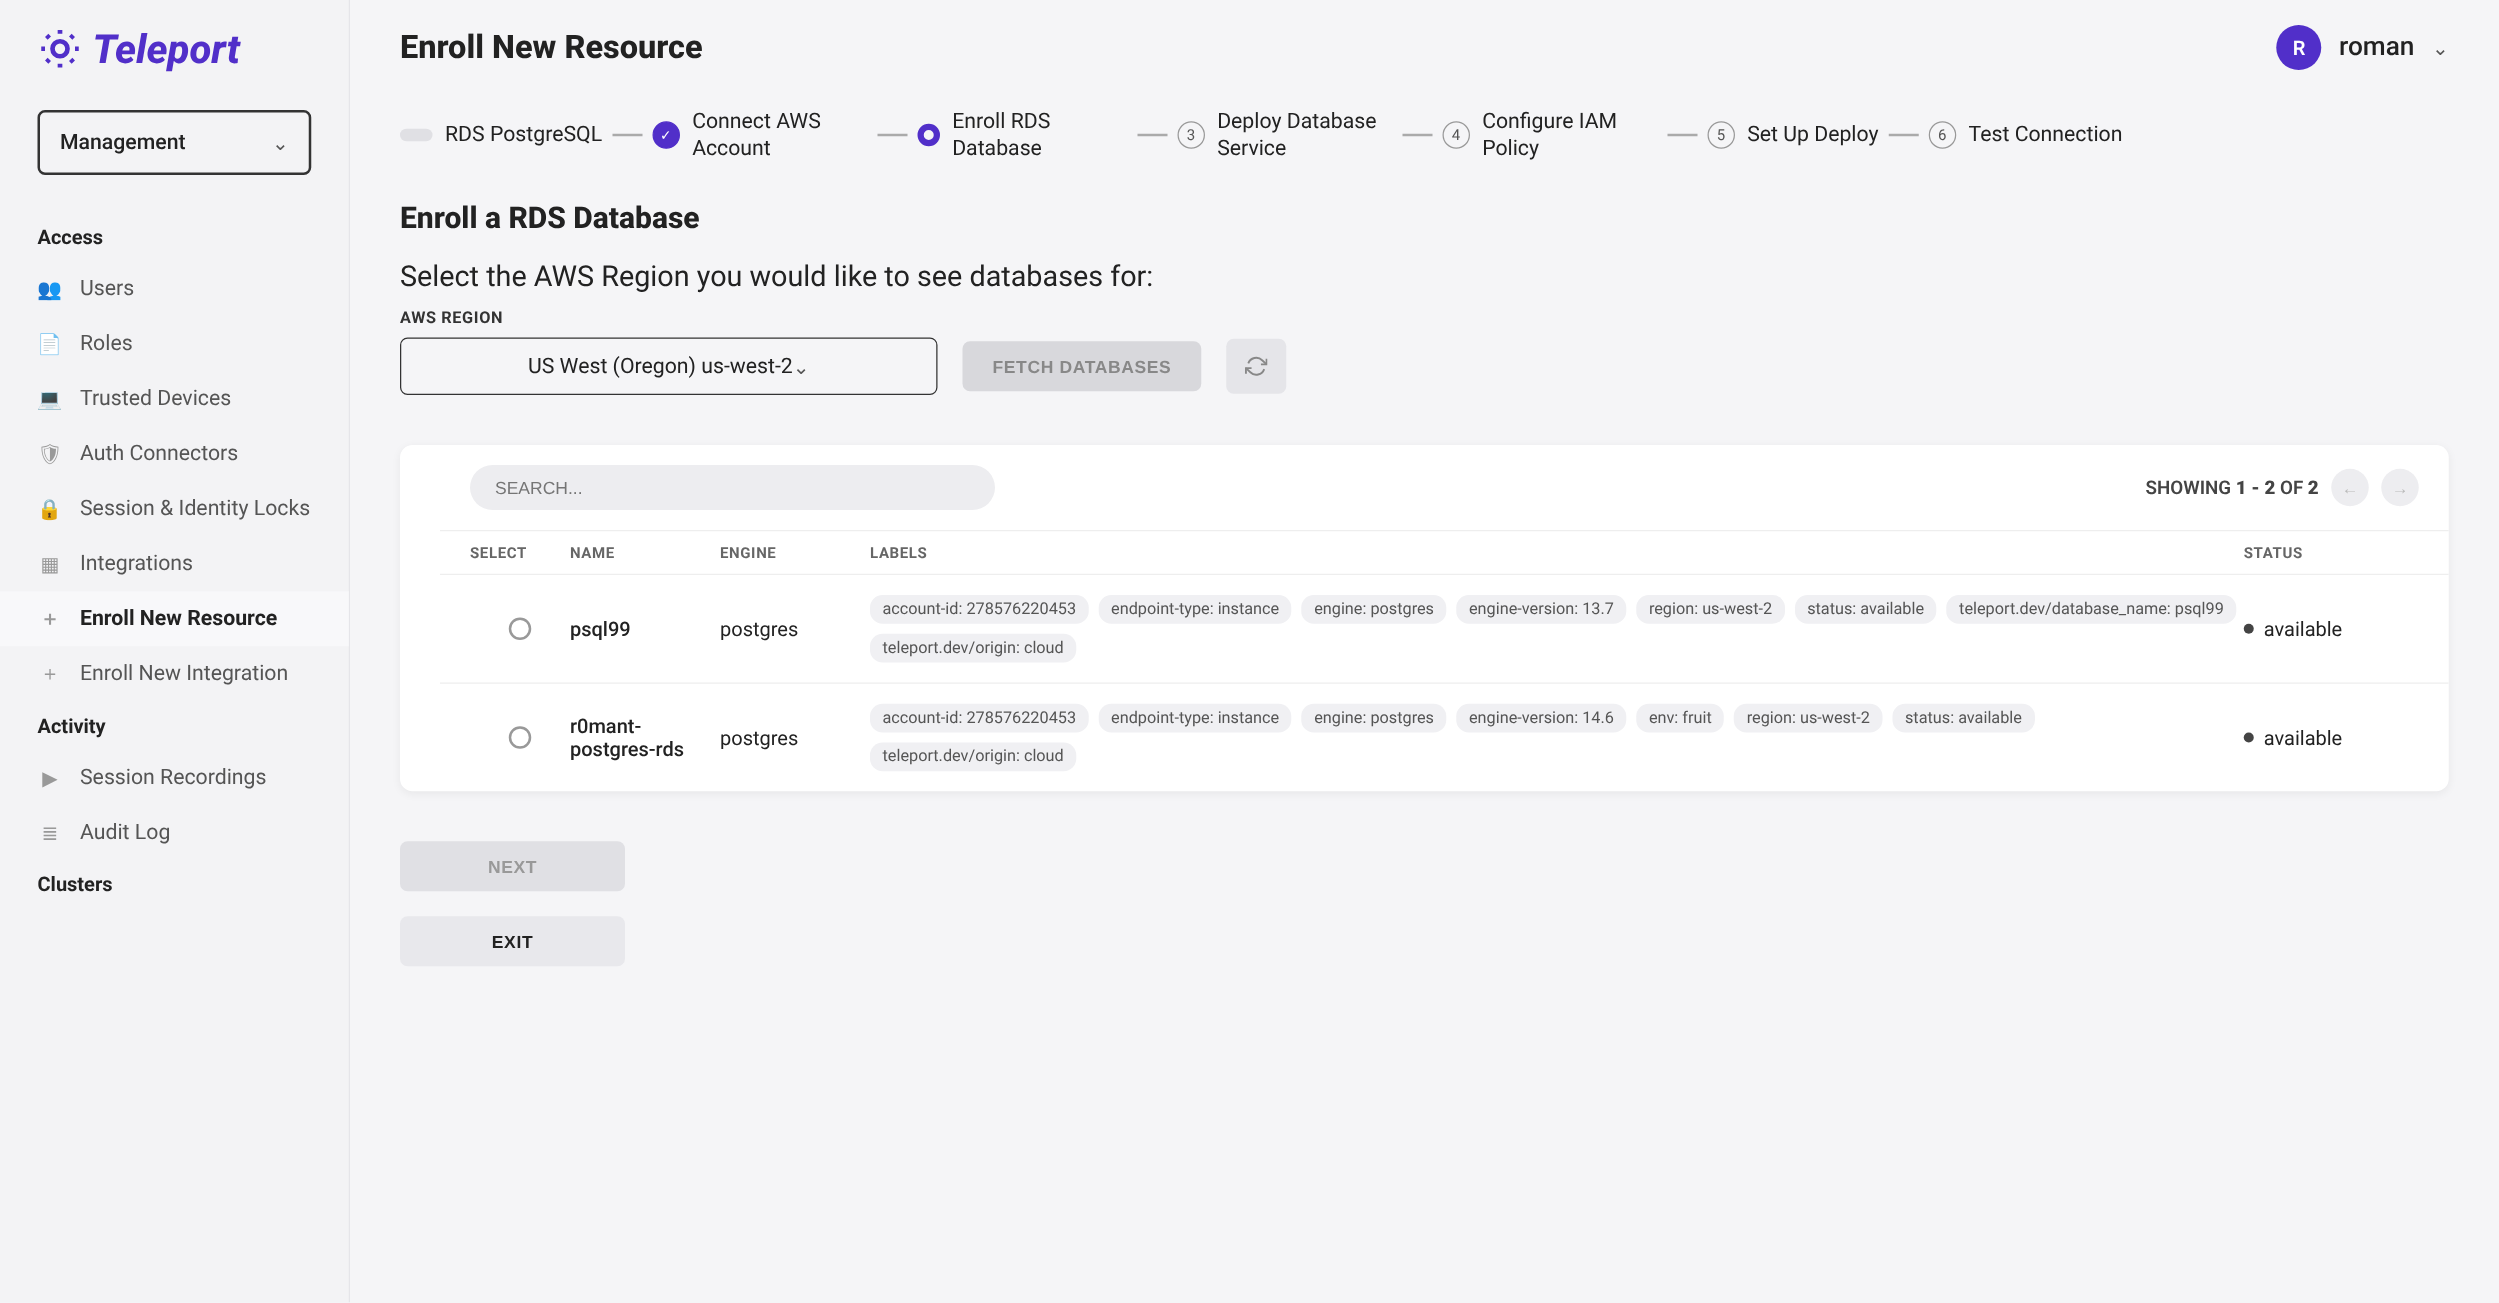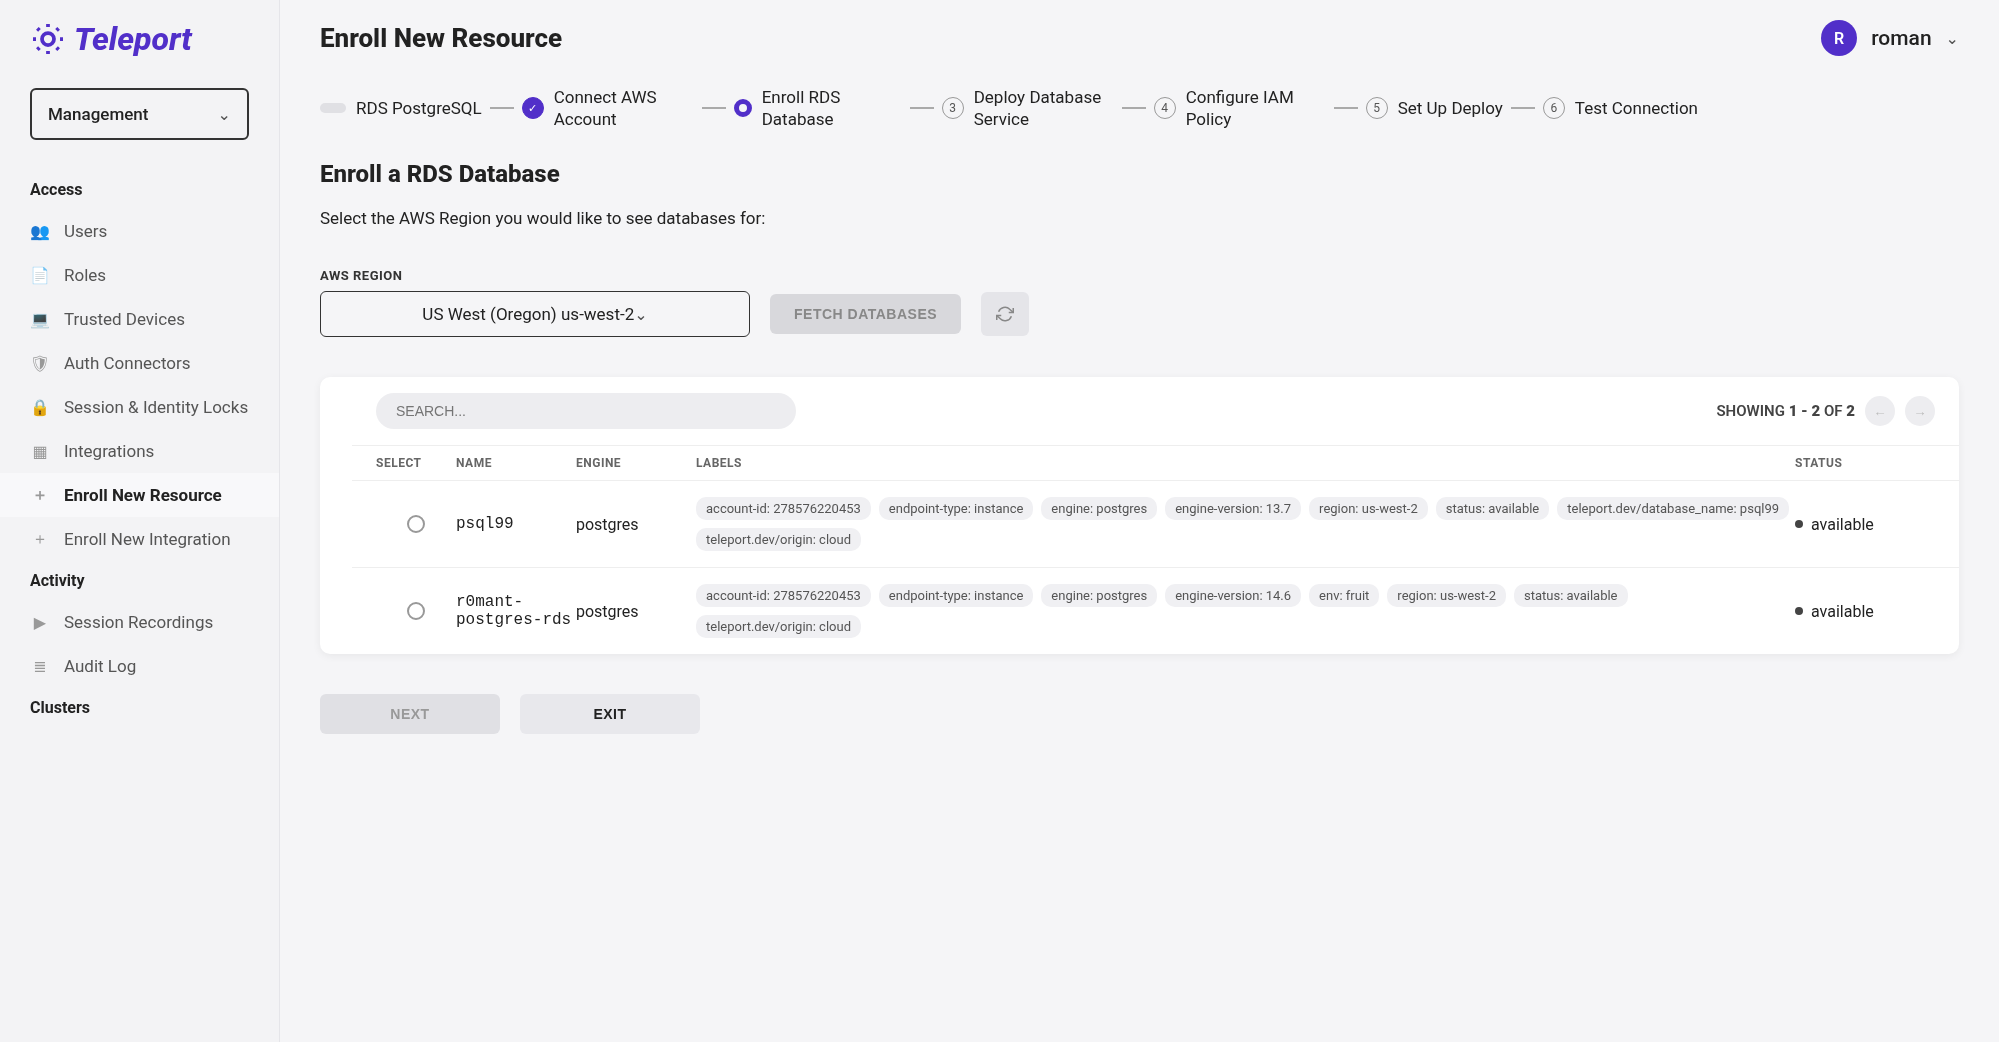--- a/index.html
+++ b/index.html
@@ -22,42 +22,42 @@
 .stepper { display: flex; align-items: center; gap: 8px; padding: 10px 40px 30px 40px; flex-wrap: nowrap; overflow-x: auto; }
 .step { display: flex; align-items: center; gap: 10px; flex-shrink: 0; }
 .step-circle { width: 22px; height: 22px; border-radius: 50%; border: 1.5px solid #999; display: flex; align-items: center; justify-content: center; font-size: 12px; color: #555; flex-shrink: 0; }
 .step-circle.done { background: #512fc9; border-color: #512fc9; color: #fff; font-size: 11px; }
 .step-circle.current { border: 5px solid #512fc9; width: 18px; height: 18px; }
 .step-circle.prev { background: #e0e0e4; border: none; width: 26px; height: 10px; border-radius: 6px; }
 .step-label { font-size: 17px; color: #222; max-width: 140px; line-height: 1.3; }
 .step-connector { width: 24px; height: 1.5px; background: #aaa; flex-shrink: 0; }
 .content { padding: 0 40px 40px 40px; }
 .section-title { font-size: 24px; font-weight: 800; margin-bottom: 20px; }
-.section-desc { font-size: 17px; margin-bottom: 40px; }
+.section-desc { font-size: 23px; margin-bottom: 12px; }
 .field-label { font-size: 13px; font-weight: 700; letter-spacing: 0.5px; color: #333; margin-bottom: 8px; }
 .controls-row { display: flex; gap: 20px; align-items: center; margin-bottom: 40px; }
 .select-box { width: 430px; border: 1.5px solid #333; border-radius: 6px; padding: 12px 14px; display: flex; justify-content: center; align-items: center; font-size: 17px; cursor: pointer; background: #f5f5f7; }
 .btn { padding: 12px 24px; border-radius: 6px; border: none; font-size: 14px; font-weight: 700; letter-spacing: 0.5px; cursor: pointer; }
 .btn-fetch { background: #d8d8dc; color: #888; }
 .btn-refresh { width: 48px; height: 44px; background: #e5e5e9; border: none; border-radius: 6px; display: flex; align-items: center; justify-content: center; cursor: pointer; color: #888; }
 .table-card { background: #fff; border-radius: 10px; box-shadow: 0 2px 8px rgba(0,0,0,0.06); overflow: hidden; padding-left: 32px; }
 .table-header { display: flex; align-items: center; justify-content: space-between; padding: 16px 24px; }
 .search-box { background: #ededf0; border-radius: 20px; padding: 10px 20px; width: 420px; border: none; font-size: 14px; color: #888; outline: none; }
 .showing { font-size: 15px; font-weight: 600; color: #444; display: flex; align-items: center; gap: 10px; }
 .pager-btn { width: 30px; height: 30px; border-radius: 50%; background: #ededf0; border: none; color: #bbb; cursor: pointer; display: inline-flex; align-items: center; justify-content: center; }
 .thead { display: grid; grid-template-columns: 80px 120px 120px 1fr 140px; padding: 10px 24px; font-size: 12px; font-weight: 700; letter-spacing: 0.5px; color: #666; border-top: 1px solid #eee; }
 .trow { display: grid; grid-template-columns: 80px 120px 120px 1fr 140px; padding: 16px 24px; border-top: 1px solid #eee; align-items: center; }
 .radio { width: 18px; height: 18px; border: 2px solid #999; border-radius: 50%; cursor: pointer; margin: 0 auto; }
-.db-name { font-size: 16px; font-weight: 500; word-break: break-word; font-family: Liberation Mono, monospace; }
+.db-name { font-size: 16px; font-weight: 500; word-break: break-word; }
 .db-engine { font-size: 16px; }
 .labels { display: flex; flex-wrap: wrap; gap: 8px; }
 .label-chip { background: #f0f0f3; border-radius: 10px; padding: 4px 10px; font-size: 13px; color: #555; }
 .status { display: flex; align-items: center; gap: 8px; font-size: 16px; }
 .status-dot { width: 8px; height: 8px; border-radius: 50%; background: #444; }
-.footer-btns { display: flex; gap: 20px; margin-top: 40px; }
+.footer-btns { display: flex; gap: 20px; margin-top: 40px; flex-direction: column; }
 .btn-next { background: #e0e0e4; color: #999; width: 180px; }
 .btn-exit { background: #e8e8ec; color: #222; width: 180px; }
 .chevron { font-size: 16px; color: #555; }
 </style>
 </head>
 <body>
 
 <div class="app">
   <aside class="sidebar">
     <div class="logo">

